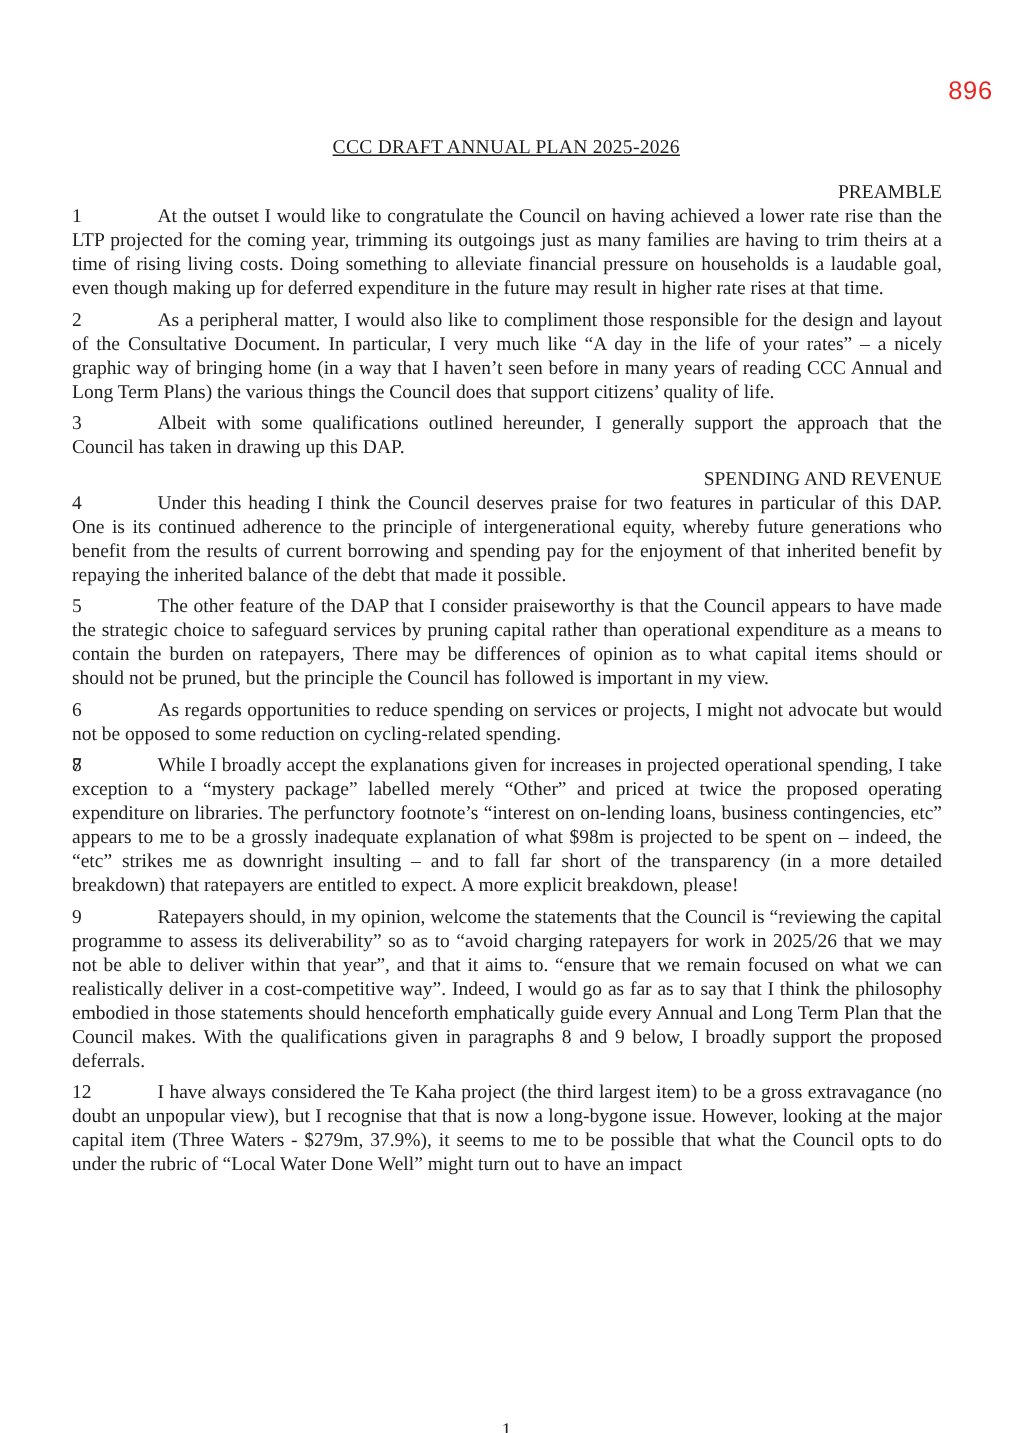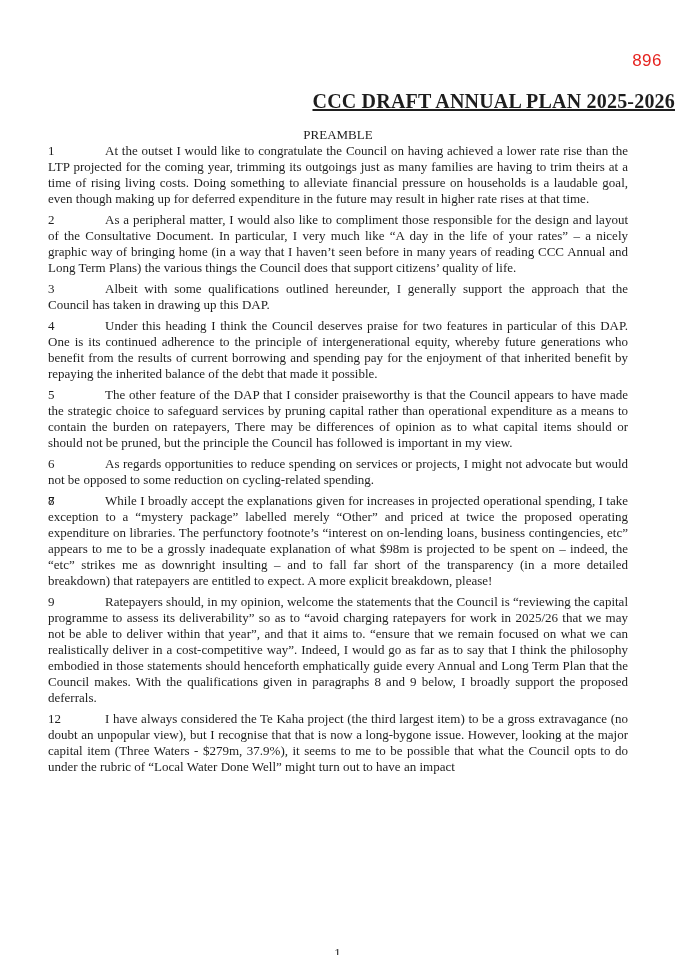--- a/index.html
+++ b/index.html
@@ -18,42 +18,42 @@
     top: 6px;
     right: 13px;
     font-family: "Liberation Sans", sans-serif;
     font-size: 17px;
     font-weight: 500;
     letter-spacing: 0.5px;
     color: var(--stamp-color, #e62420);
   }
   .title {
     margin: 45px 0 0 0;
-    text-align: right;
-    font-size: 20px;
-    font-weight: bold;
+    text-align: center;
+    font-size: 13px;
+    font-weight: normal;
     text-decoration: underline;
     letter-spacing: 0.2px;
   }
   .subtitle {
     margin: 12px 0 0 0;
     text-align: center;
     font-size: 13.5px;
     font-weight: bold;
     text-decoration: underline;
   }
   .docbody {
     margin: 14px 47px 0 48px;
     font-size: 13px;
     line-height: 16px;
     text-align: justify;
   }
   .heading {
     margin: 5px 0 0 0;
-    text-align: center;
+    text-align: right;
   }
   .heading.first { margin-top: 0; }
   .subheading {
     margin: 5px 0 0 0;
     font-weight: bold;
     text-decoration: underline;
     text-align: left;
   }
   .para {
     position: relative;
@@ -97,20 +97,21 @@
     <p class="para">
       <span class="pnum">2</span>
       <span class="ptext">As a peripheral matter, I would also like to compliment those responsible for the design and layout of the Consultative Document. In particular, I very much like “A day in the life of your rates” – a nicely graphic way of bringing home (in a way that I haven’t seen before in many years of reading CCC Annual and Long Term Plans) the various things the Council does that support citizens’ quality of life.</span>
     </p>
 
     <p class="para">
       <span class="pnum">3</span>
       <span class="ptext">Albeit with some qualifications outlined hereunder, I generally support the approach that the Council has taken in drawing up this DAP.</span>
     </p>
 
+    <div class="heading">SPENDING AND REVENUE</div>
 
     <p class="para">
       <span class="pnum">4</span>
       <span class="ptext">Under this heading I think the Council deserves praise for two features in particular of this DAP. One is its continued adherence to the principle of intergenerational equity, whereby future generations who benefit from the results of current borrowing and spending pay for the enjoyment of that inherited benefit by repaying the inherited balance of the debt that made it possible.</span>
     </p>
 
     <p class="para">
       <span class="pnum">5</span>
       <span class="ptext">The other feature of the DAP that I consider praiseworthy is that the Council appears to have made the strategic choice to safeguard services by pruning capital rather than operational expenditure as a means to contain the burden on ratepayers, There may be differences of opinion as to what capital items should or should not be pruned, but the principle the Council has followed is important in my view.</span>
     </p>

